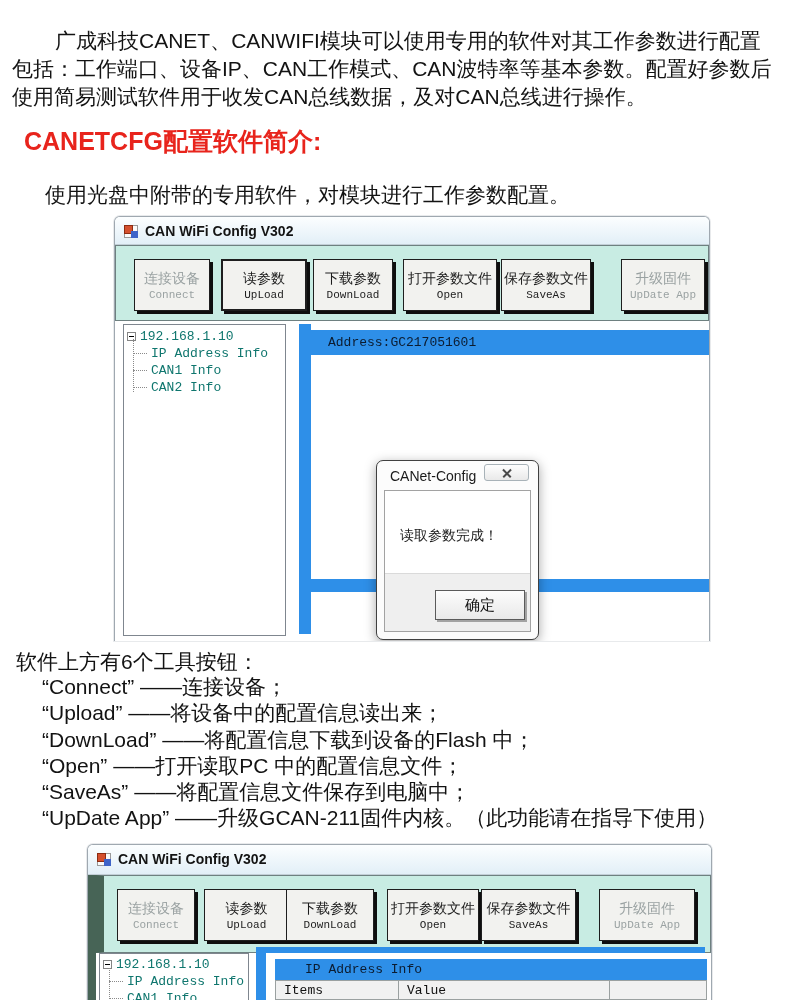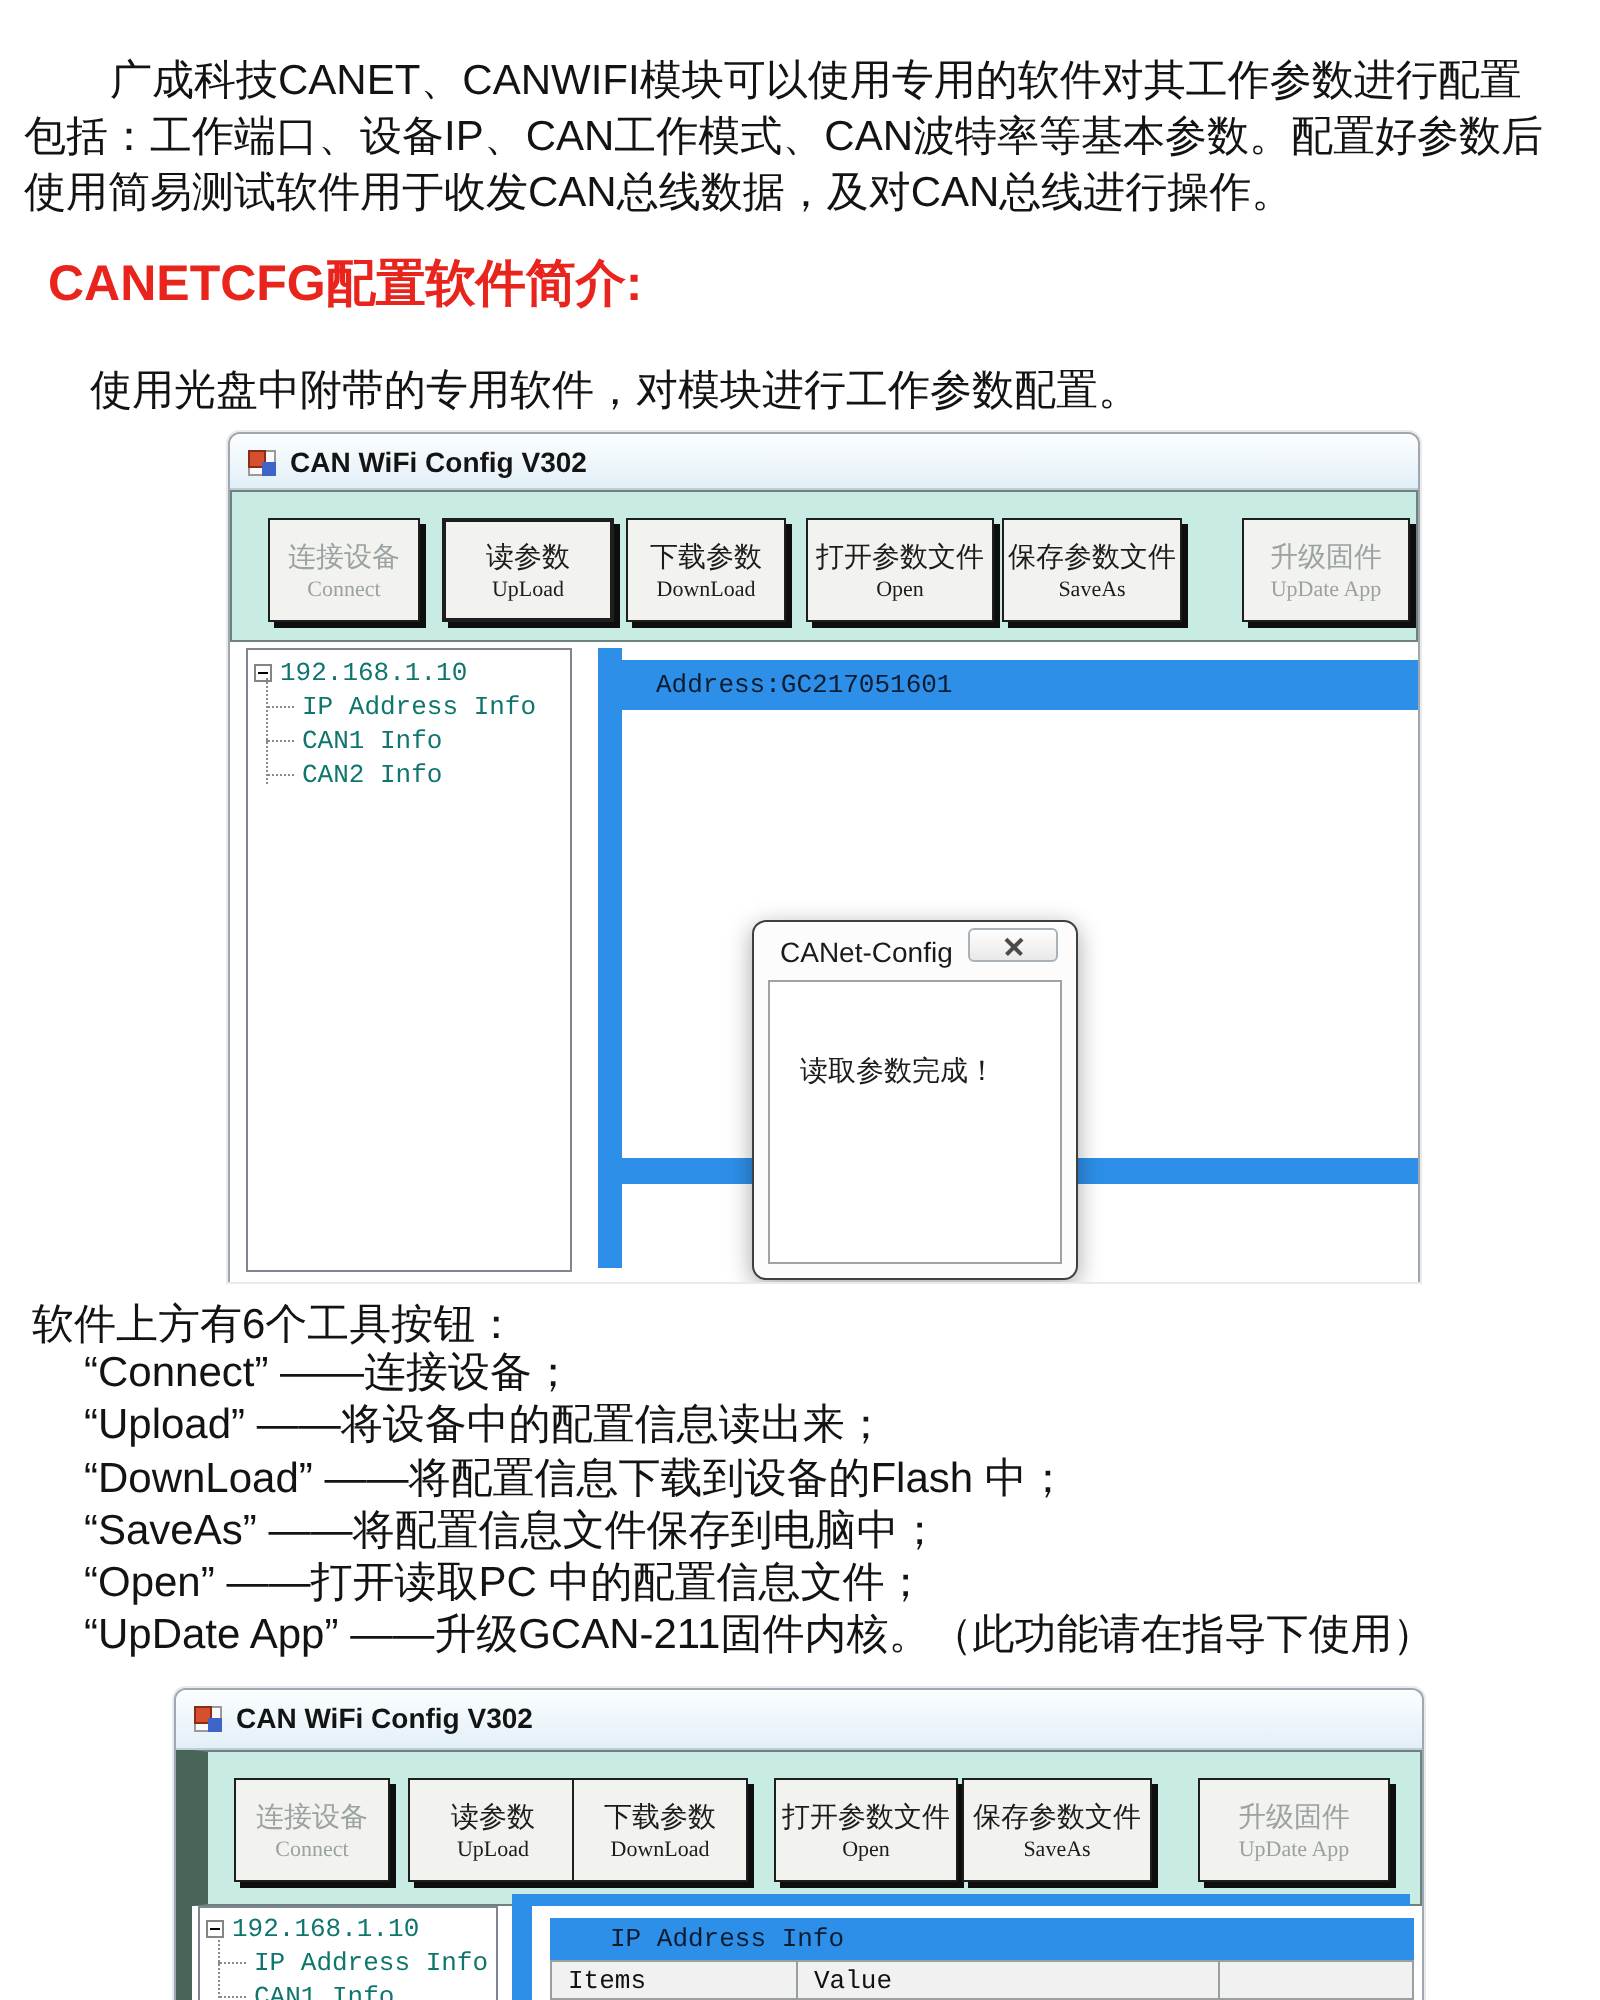--- a/index.html
+++ b/index.html
@@ -45,21 +45,21 @@
 
   .toolbar { position:absolute; left:0; right:0; background:#c8ece3; border:1px solid #6e8080; }
   .win1 .toolbar { top:28px; height:76px; }
   .win2 .toolbar { top:30px; height:78px; border-left-width:8px; border-left-color:#47645­6; border-left:8px solid #476456; }
 
   .tbtn { position:absolute; top:13px; height:52px; background:#f2f2ef;
           border:1px solid #1e1e1e; box-shadow:3px 3px 0 #0e0e0e;
           display:flex; flex-direction:column; align-items:center; justify-content:center;
           gap:1px; cursor:pointer; }
   .tbtn .zh { font-size:14px; color:#1c1c1c; white-space:nowrap; }
-  .tbtn .en { font-size:11px; font-family:Liberation Serif, serif; color:#1c1c1c; white-space:nowrap; }
+  .tbtn .en { font-size:11px; font-family:Liberation Mono, monospace; color:#1c1c1c; white-space:nowrap; }
   .tbtn.disabled .zh, .tbtn.disabled .en { color:#9aa2a2; }
   .tbtn.focused { border-width:2px; }
 
   
   .tree { position:absolute; background:#fff; border:1px solid #7f868f;
           font-family:"Liberation Mono", monospace; font-size:13px; color:#0f766e; }
   .trow { position:relative; height:17px; display:flex; align-items:center; white-space:nowrap; }
   .trow.root { padding-left:3px; }
   .trow.child { padding-left:27px; }
   .trow.child::before { content:""; position:absolute; left:9px; top:8px; width:14px;
@@ -84,21 +84,21 @@
   .dlg-close { position:absolute; top:3px; right:9px; width:45px; height:17px;
                background:linear-gradient(#fefefe,#e9e9e9); border:1px solid #a8b2b8;
                border-radius:3px; cursor:pointer; }
   .xglyph { position:absolute; left:50%; top:50%; width:9px; height:9px;
             transform:translate(-50%,-50%); }
   .xglyph::before, .xglyph::after { content:""; position:absolute; left:-1px; top:4px;
             width:11px; height:1.6px; background:#4a4a4a; }
   .xglyph::before { transform:rotate(45deg); }
   .xglyph::after  { transform:rotate(-45deg); }
   .dlg-inner { position:absolute; left:7px; right:7px; top:29px; bottom:7px;
-               border:1px solid #a2a2a2; background:#fff; display:flex; flex-direction:row;
+               border:1px solid #a2a2a2; background:#fff; display:flex; flex-direction:column;
                overflow:hidden; }
   .dlg-msg { flex:1; padding:36px 0 0 15px; font-size:14px; color:#1c1c1c; }
   .dlg-footer { height:58px; background:#efefef; border-top:1px solid #dadada; position:relative; }
   .ok-btn { position:absolute; left:50px; top:16px; width:90px; height:30px;
             background:linear-gradient(#fcfcfc,#e9e9e9); border:1px solid #5a5a5a;
             box-shadow:2px 2px 0 rgba(70,70,70,.45); font-size:15px; color:#101010;
             display:flex; align-items:center; justify-content:center; cursor:pointer; }
 
   
   .win2 .body2 { position:absolute; left:0; right:0; top:30px; bottom:0;
@@ -199,22 +199,22 @@
         </div>
       </div>
     </div>
   </div>
 
   <div class="btns-title">软件上方有6个工具按钮：</div>
   <div class="btns-list">
     <div>“Connect” ——连接设备；</div>
     <div>“Upload” ——将设备中的配置信息读出来；</div>
     <div>“DownLoad” ——将配置信息下载到设备的Flash 中；</div>
+    <div>“Open” ——打开读取PC 中的配置信息文件；</div>
     <div>“SaveAs” ——将配置信息文件保存到电脑中；</div>
-    <div>“Open” ——打开读取PC 中的配置信息文件；</div>
     <div>“UpDate App” ——升级GCAN-211固件内核。（此功能请在指导下使用）</div>
   </div>
 
   <div class="appwin win2">
     <div class="titlebar">
       <span class="wicon"></span>
       <span class="wtitle">CAN WiFi Config V302</span>
     </div>
 
     <div class="body2">

